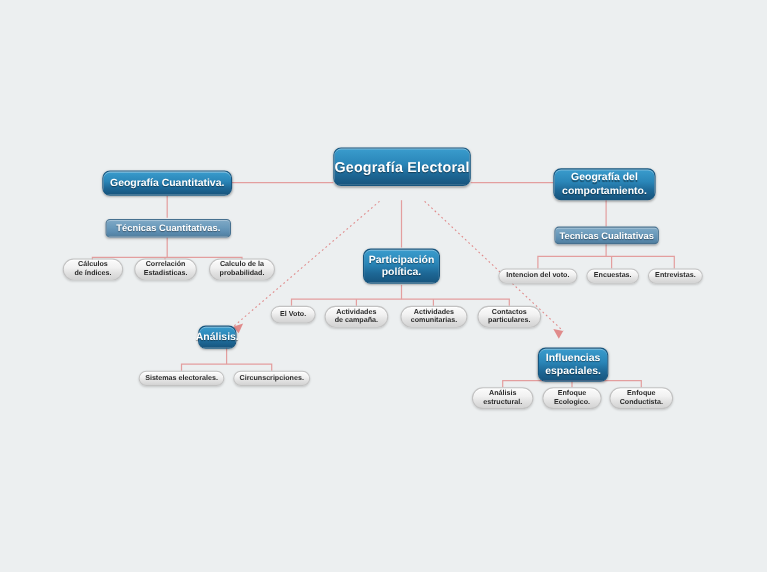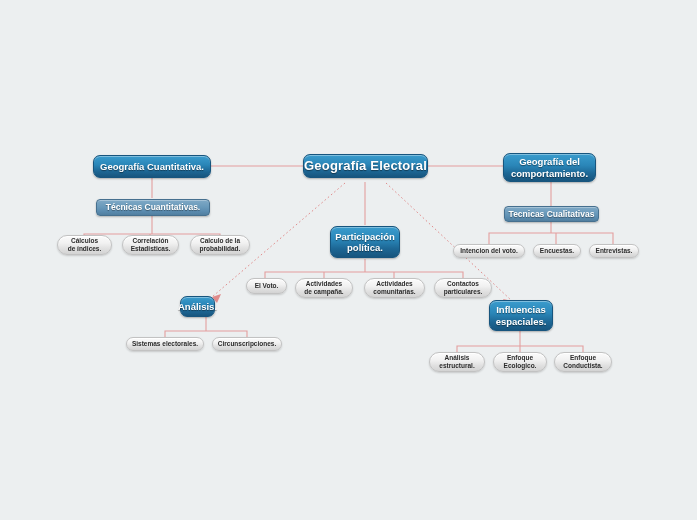--- a/index.html
+++ b/index.html
@@ -117,21 +117,21 @@
     <g fill="none" stroke="#e08b8b" stroke-width="1" stroke-dasharray="1.6 2.6">
       <path d="M345,183 L212,297"></path>
       <path d="M386,183 L512,301"></path>
     </g>
     <g fill="#e08b8b" stroke="none">
       <polygon points="212,297 221,294 217,303"></polygon>
       <polygon points="512,301 503,299 508,308"></polygon>
     </g>
   </svg>
 
-  <div class="node blue root" style="left:303px; top:154px; width:125px; height:24px;">
+  <div class="node blue root" style="left:303px; top:134px; width:125px; height:35px;">
     <span>Geografía Electoral</span>
   </div>
 
   <div class="node slate" style="left:96px; top:199px; width:114px; height:17px;">
     <span>Técnicas Cuantitativas.</span>
   </div>
 
   <div class="node blue branch" style="left:93px; top:155px; width:118px; height:23px;">
     <span>Geografía Cuantitativa.</span>
   </div>
@@ -193,21 +193,21 @@
     <span>Análisis.</span>
   </div>
 
   <div class="node leaf" style="left:126px; top:337px; width:78px; height:14px;">
     <span>Sistemas electorales.</span>
   </div>
   <div class="node leaf" style="left:212px; top:337px; width:70px; height:14px;">
     <span>Circunscripciones.</span>
   </div>
 
-  <div class="node blue branch" style="left:489px; top:300px; width:64px; height:31px;">
+  <div class="node blue branch" style="left:489px; top:316px; width:64px; height:31px;">
     <span>Influencias
 espaciales.</span>
   </div>
 
   <div class="node leaf" style="left:429px; top:352px; width:56px; height:20px;">
     <span>Análisis
 estructural.</span>
   </div>
   <div class="node leaf" style="left:493px; top:352px; width:54px; height:20px;">
     <span>Enfoque

